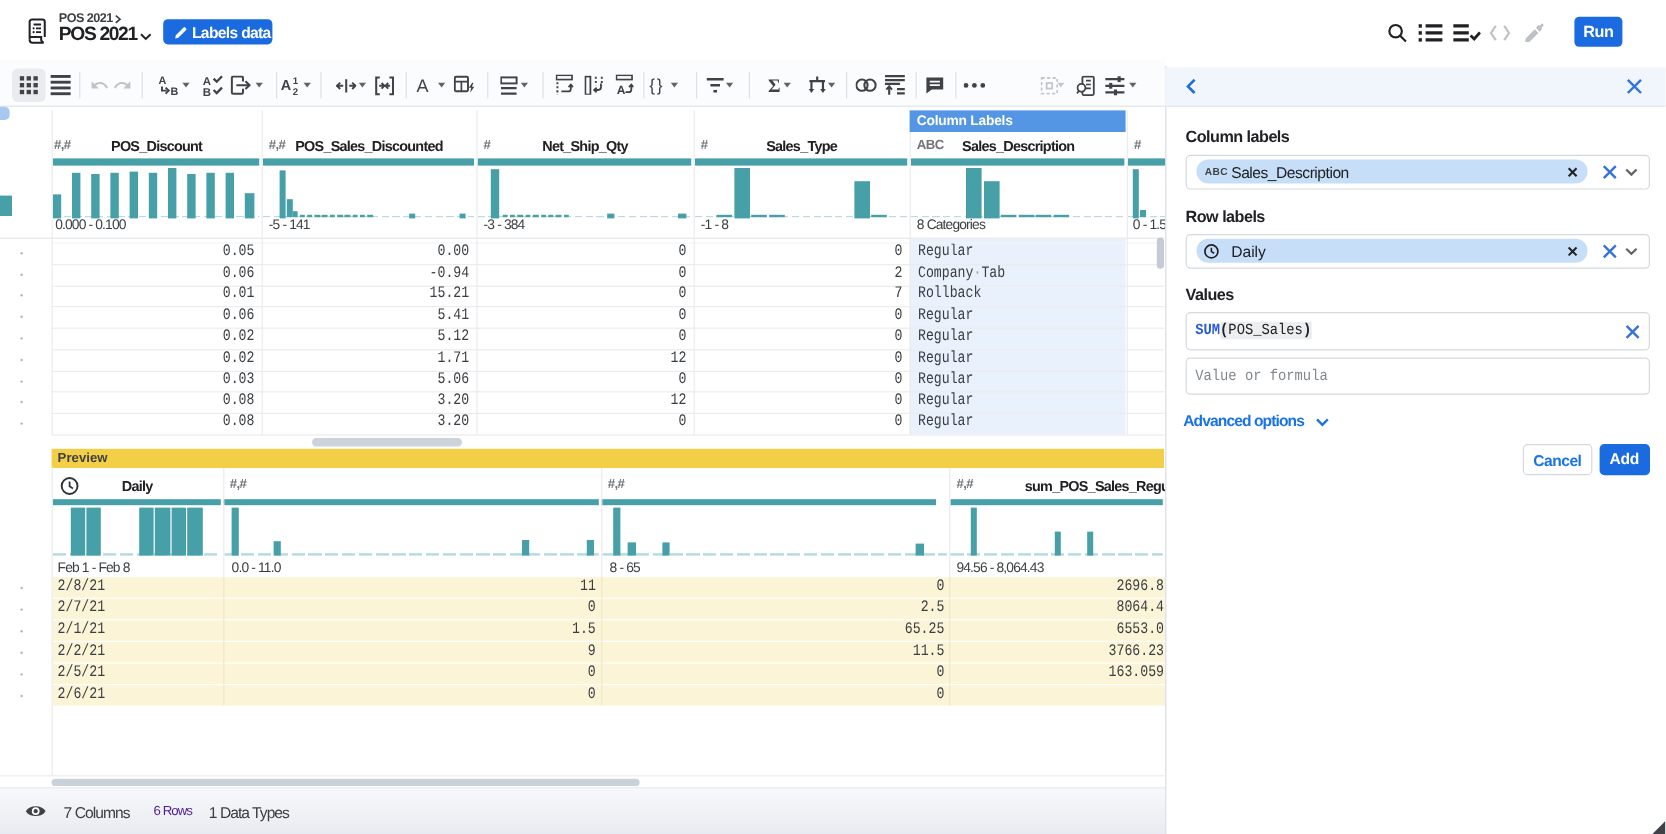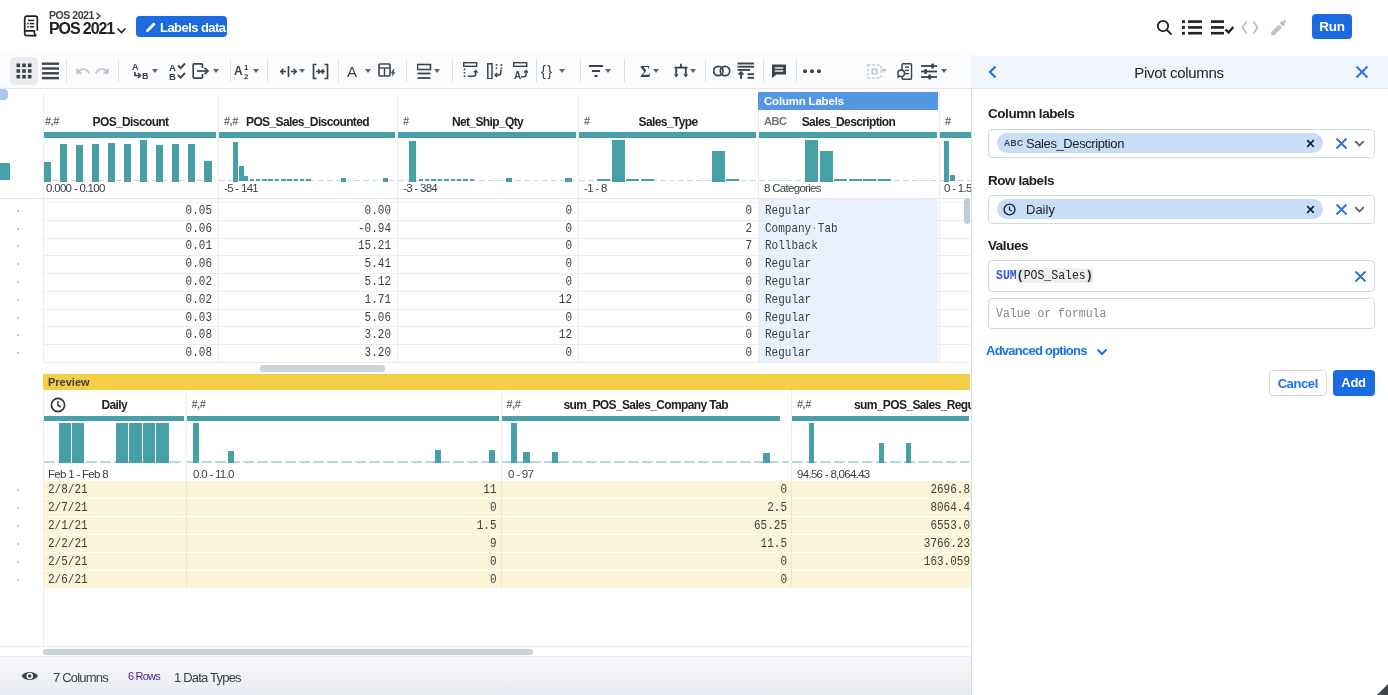--- a/index.html
+++ b/index.html
@@ -435,21 +435,20 @@
 <div class="abs" style="left:963.5px;top:198px;width:6.5px;height:26px;background:#c3cbd4;border-radius:3px"></div>
 <div class="abs" style="left:43px;top:374px;width:927px;height:15.5px;background:#f3cf47"></div>
 <div class="abs" style="left:48px;top:376px;font-size:11px;font-weight:bold;color:#3f4245">Preview</div>
 <svg class="abs" style="left:50px;top:397px" width="16" height="16" viewBox="0 0 16 16">
       <circle cx="8" cy="8" r="6.6" fill="none" stroke="#2f3337" stroke-width="1.6"></circle>
       <path d="M8 4.2 V8.3 L10.8 10" fill="none" stroke="#2f3337" stroke-width="1.5"></path>
     </svg>
 <div class="hname" style="left:43px;top:398px;width:142.5px">Daily</div>
 <div class="htype" style="left:191.5px;top:398px">#,#</div>
 <div class="htype" style="left:506.5px;top:398px">#,#</div>
-<div class="hname" style="left:500.5px;top:398px;width:290.5px">sum_POS_Sales_Company Tab</div>
 <div class="htype" style="left:797px;top:398px">#,#</div>
 <div class="hname" style="left:854px;top:398px;text-align:left">sum_POS_Sales_Regular</div>
 <div class="bar" style="left:43.5px;top:415.5px;width:140.0px;height:5.5px"></div>
 <div class="abs" style="left:44px;top:461.3px;width:139.5px;height:1.7px;background:repeating-linear-gradient(90deg,#b5dade 0,#b5dade 11px,transparent 11px,transparent 14px)"></div>
 <div class="bar" style="left:186.0px;top:415.5px;width:312.5px;height:5.5px"></div>
 <div class="abs" style="left:186.5px;top:461.3px;width:312.0px;height:1.7px;background:repeating-linear-gradient(90deg,#b5dade 0,#b5dade 11px,transparent 11px,transparent 14px)"></div>
 <div class="bar" style="left:501.0px;top:415.5px;width:279px;height:5.5px"></div>
 <div class="abs" style="left:501.5px;top:461.3px;width:287.5px;height:1.7px;background:repeating-linear-gradient(90deg,#b5dade 0,#b5dade 11px,transparent 11px,transparent 14px)"></div>
 <div class="bar" style="left:791.5px;top:415.5px;width:177.5px;height:5.5px"></div>
 <div class="abs" style="left:792px;top:461.3px;width:177px;height:1.7px;background:repeating-linear-gradient(90deg,#b5dade 0,#b5dade 11px,transparent 11px,transparent 14px)"></div>
@@ -465,21 +464,21 @@
 <div class="bar" style="left:489px;top:450.2px;width:6.3px;height:13px"></div>
 <div class="bar" style="left:510.5px;top:422.9px;width:6.5px;height:40.3px"></div>
 <div class="bar" style="left:523px;top:452.2px;width:6.5px;height:11px"></div>
 <div class="bar" style="left:551.5px;top:452.2px;width:6.5px;height:11px"></div>
 <div class="bar" style="left:763px;top:453.2px;width:6.5px;height:10px"></div>
 <div class="bar" style="left:808.8px;top:422.9px;width:5px;height:40.3px"></div>
 <div class="bar" style="left:879px;top:443.2px;width:5px;height:20px"></div>
 <div class="bar" style="left:905.7px;top:443.2px;width:5px;height:20px"></div>
 <div class="rng" style="left:48px;top:467.5px">Feb 1 - Feb 8</div>
 <div class="rng" style="left:193px;top:467.5px">0.0 - 11.0</div>
-<div class="rng" style="left:508px;top:467.5px">0 - 97</div>
+<div class="rng" style="left:508px;top:467.5px">8 - 65</div>
 <div class="rng" style="left:797px;top:467.5px">94.56 - 8,064.43</div>
 <div class="abs" style="left:43.5px;top:480.5px;width:927px;height:17.0px;background:#fbf4d6"></div>
 <div class="dot" style="top:488.5px"></div>
 <div class="cell" style="left:48px;top:482.5px">2/8/21</div>
 <div class="cell" style="left:185.5px;top:482.5px;width:311.0px;text-align:right">11</div>
 <div class="cell" style="left:500.5px;top:482.5px;width:286.5px;text-align:right">0</div>
 <div class="cell" style="left:791px;top:482.5px;width:179px;text-align:right">2696.8</div>
 <div class="abs" style="left:43.5px;top:498.5px;width:927px;height:17.0px;background:#fbf4d6"></div>
 <div class="dot" style="top:506.5px"></div>
 <div class="cell" style="left:48px;top:500.5px">2/7/21</div>
@@ -527,21 +526,20 @@
       <circle cx="8.5" cy="6.5" r="1.7" fill="#3f4347"></circle>
     </svg>
 <div class="abs" style="left:53px;top:669.5px;font-size:13px;letter-spacing:-0.8px;color:#3c4043">7 Columns</div>
 <div class="abs" style="left:128px;top:669.5px;font-size:11px;letter-spacing:-0.8px;color:#4c1d95">6 Rows</div>
 <div class="abs" style="left:174px;top:669.5px;font-size:13px;letter-spacing:-0.8px;color:#3c4043">1 Data Types</div>
 <div class="abs" style="left:970.5px;top:55px;width:417.5px;height:640px;background:#fff;border-left:1px solid #d8dce1"></div>
 <div class="abs" style="left:970.5px;top:55.5px;width:417.5px;height:33.5px;background:#f0f6fc;border-bottom:1px solid #e1e6ec"></div>
 <svg class="abs" style="left:988px;top:65px" width="9" height="14" viewBox="0 0 9 14">
       <path d="M7.5 1.5 L2 7 l5.5 5.5" fill="none" stroke="#1d6fdc" stroke-width="2.2"></path>
     </svg>
-<div class="abs" style="left:970px;top:64px;width:418px;text-align:center;font-size:15px;letter-spacing:-0.3px;color:#202124">Pivot columns</div>
 <svg class="abs" style="left:1355px;top:64.5px" width="14" height="14" viewBox="0 0 14 14">
       <g stroke="#2f72dd" stroke-width="2">
         <line x1="1.5" y1="1.5" x2="12.5" y2="12.5"></line>
         <line x1="12.5" y1="1.5" x2="1.5" y2="12.5"></line>
       </g>
     </svg>
 <div class="abs" style="left:988px;top:106px;font-size:13.5px;font-weight:bold;letter-spacing:-0.45px;color:#202124">Column labels</div>
 <div class="abs" style="left:988px;top:128.5px;width:386.5px;height:29px;border:1px solid #d5d9de;border-radius:4px;background:#fff"></div>
 <div class="abs" style="left:997px;top:133px;width:325.5px;height:19.5px;background:#c6def8;border-radius:10px"></div>
 <div class="abs" style="left:1004px;top:138px;font-size:8.5px;font-weight:bold;color:#3f4347;letter-spacing:0.3px">ABC</div>

